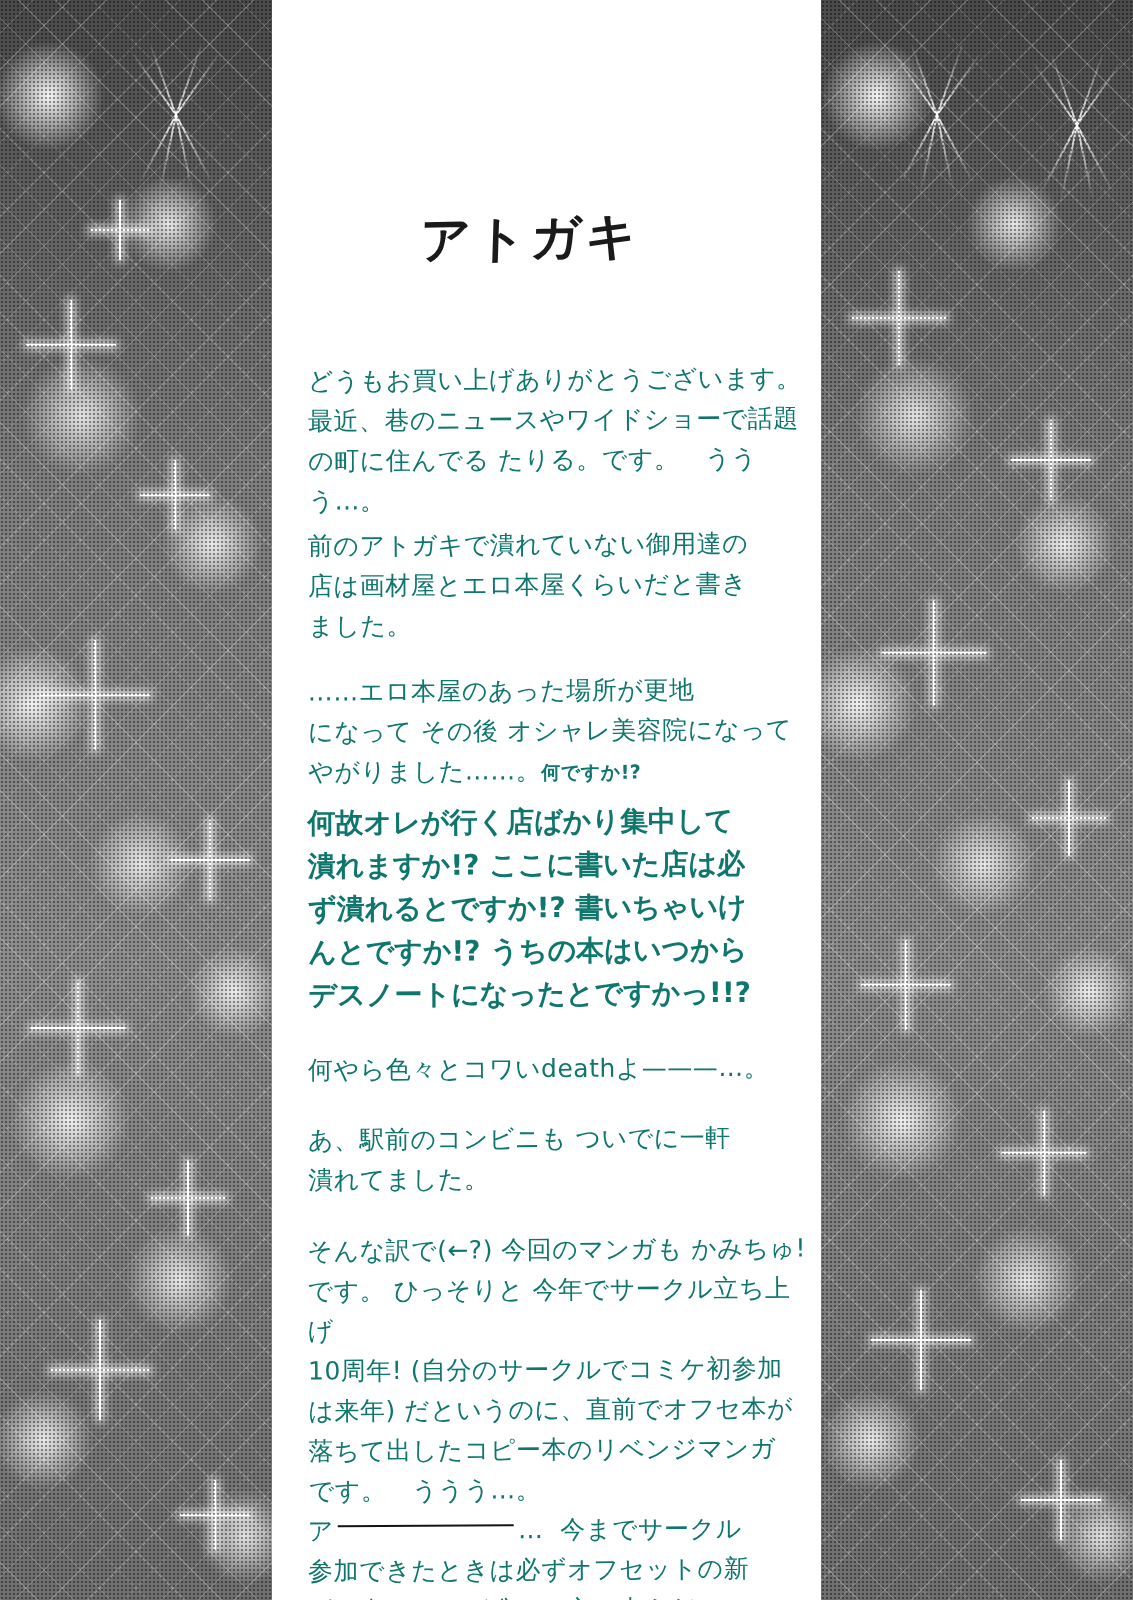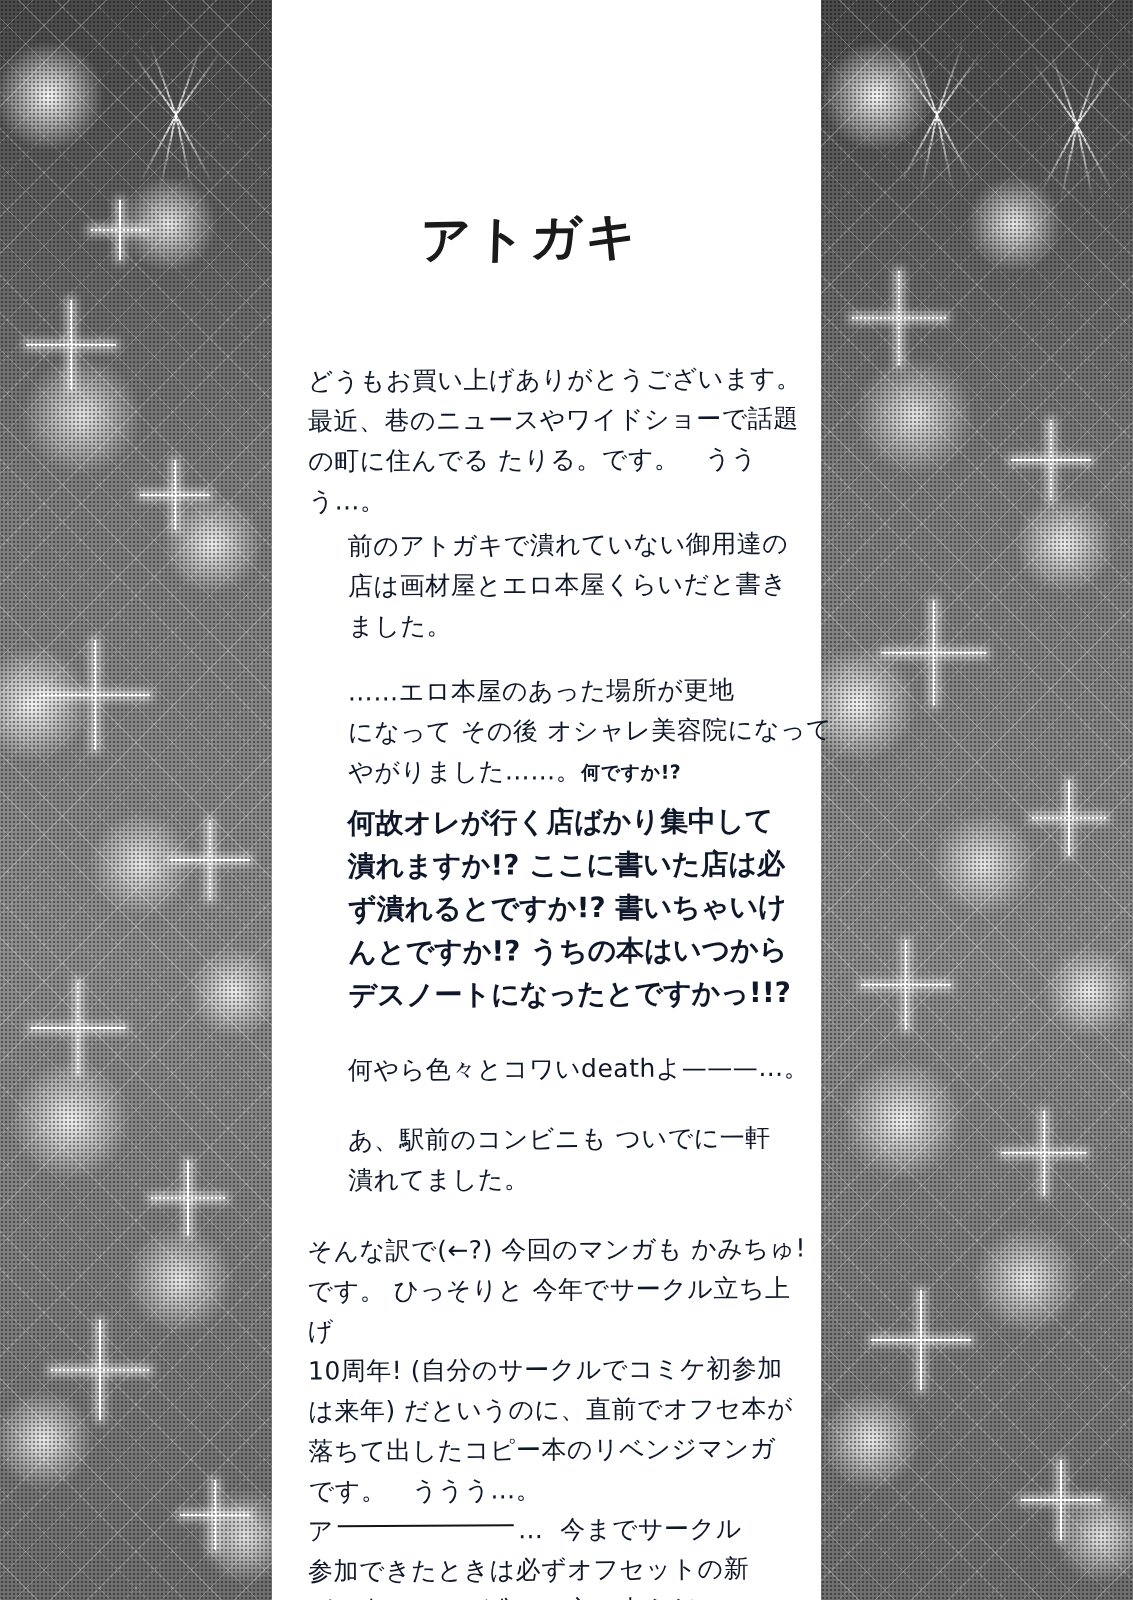--- a/index.html
+++ b/index.html
@@ -111,21 +111,21 @@
     letter-spacing: 4px;
     color: #1a1a1a;
     transform: rotate(-1.2deg) skewX(-3deg);
     white-space: nowrap;
   }
 
   .body-text {
     position: absolute;
     left: 36px;
     width: 505px;
-    color: #0f172a;
+    color: #0f766e;
     font-family: "DejaVu Sans", sans-serif;
   }
 
   .para {
     margin: 0 0 26px 0;
     font-size: 25px;
     line-height: 40px;
     letter-spacing: 0.5px;
     transform: rotate(-0.35deg);
   }
@@ -137,21 +137,21 @@
     line-height: 43px;
     letter-spacing: 0;
   }
 
   .inline-shout {
     font-weight: bold;
     font-size: 19px;
   }
 
   .blk1 { top: 360px; }
-  .blk2 { top: 525px; margin-left: 40px; }
+  .blk2 { top: 525px; }
   .blk3 { top: 1230px; }
 
   .strike-line {
     display: inline-block;
     width: 176px;
     height: 0;
     border-top: 2px solid #141414;
     vertical-align: 12px;
     margin: 0 4px;
   }

